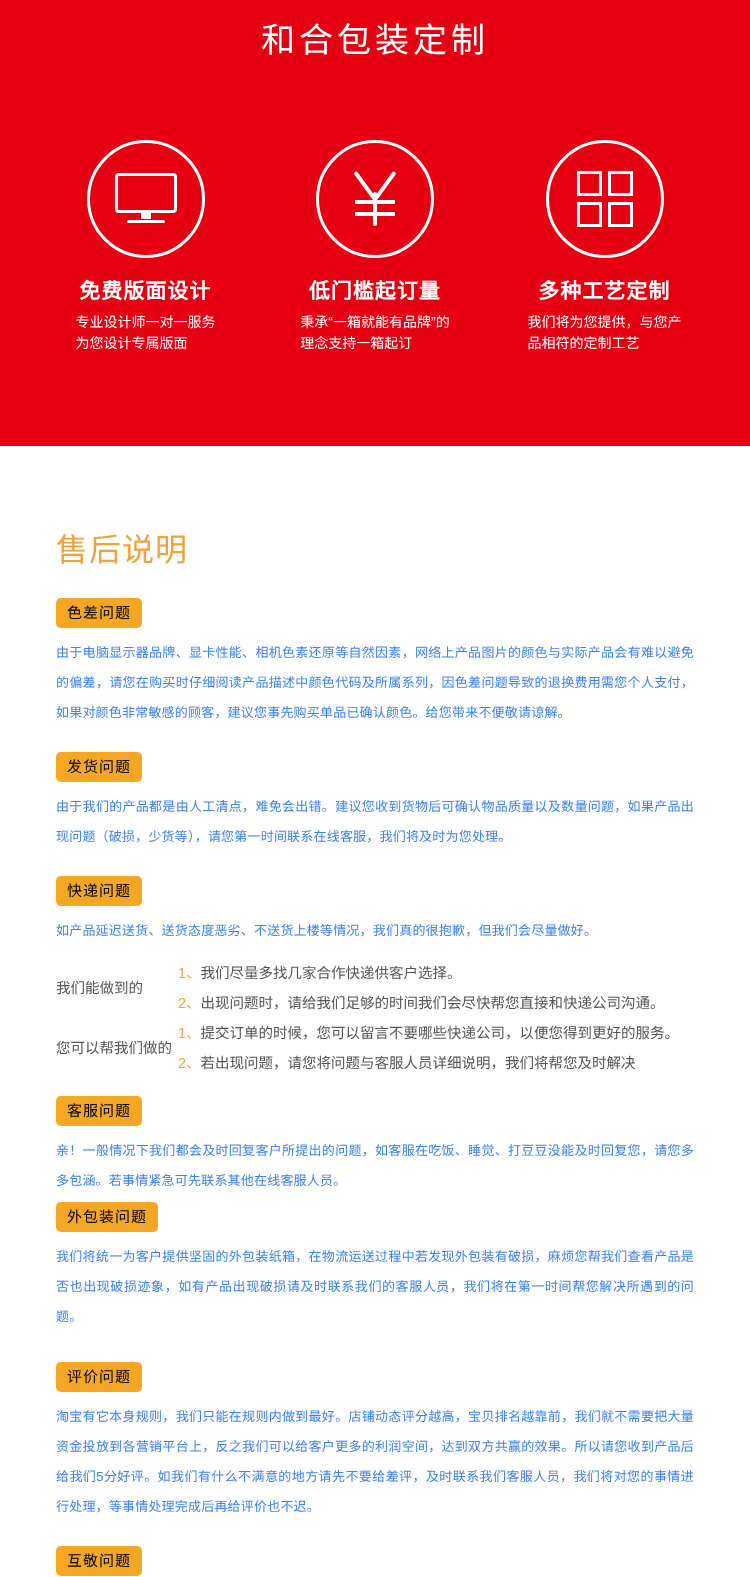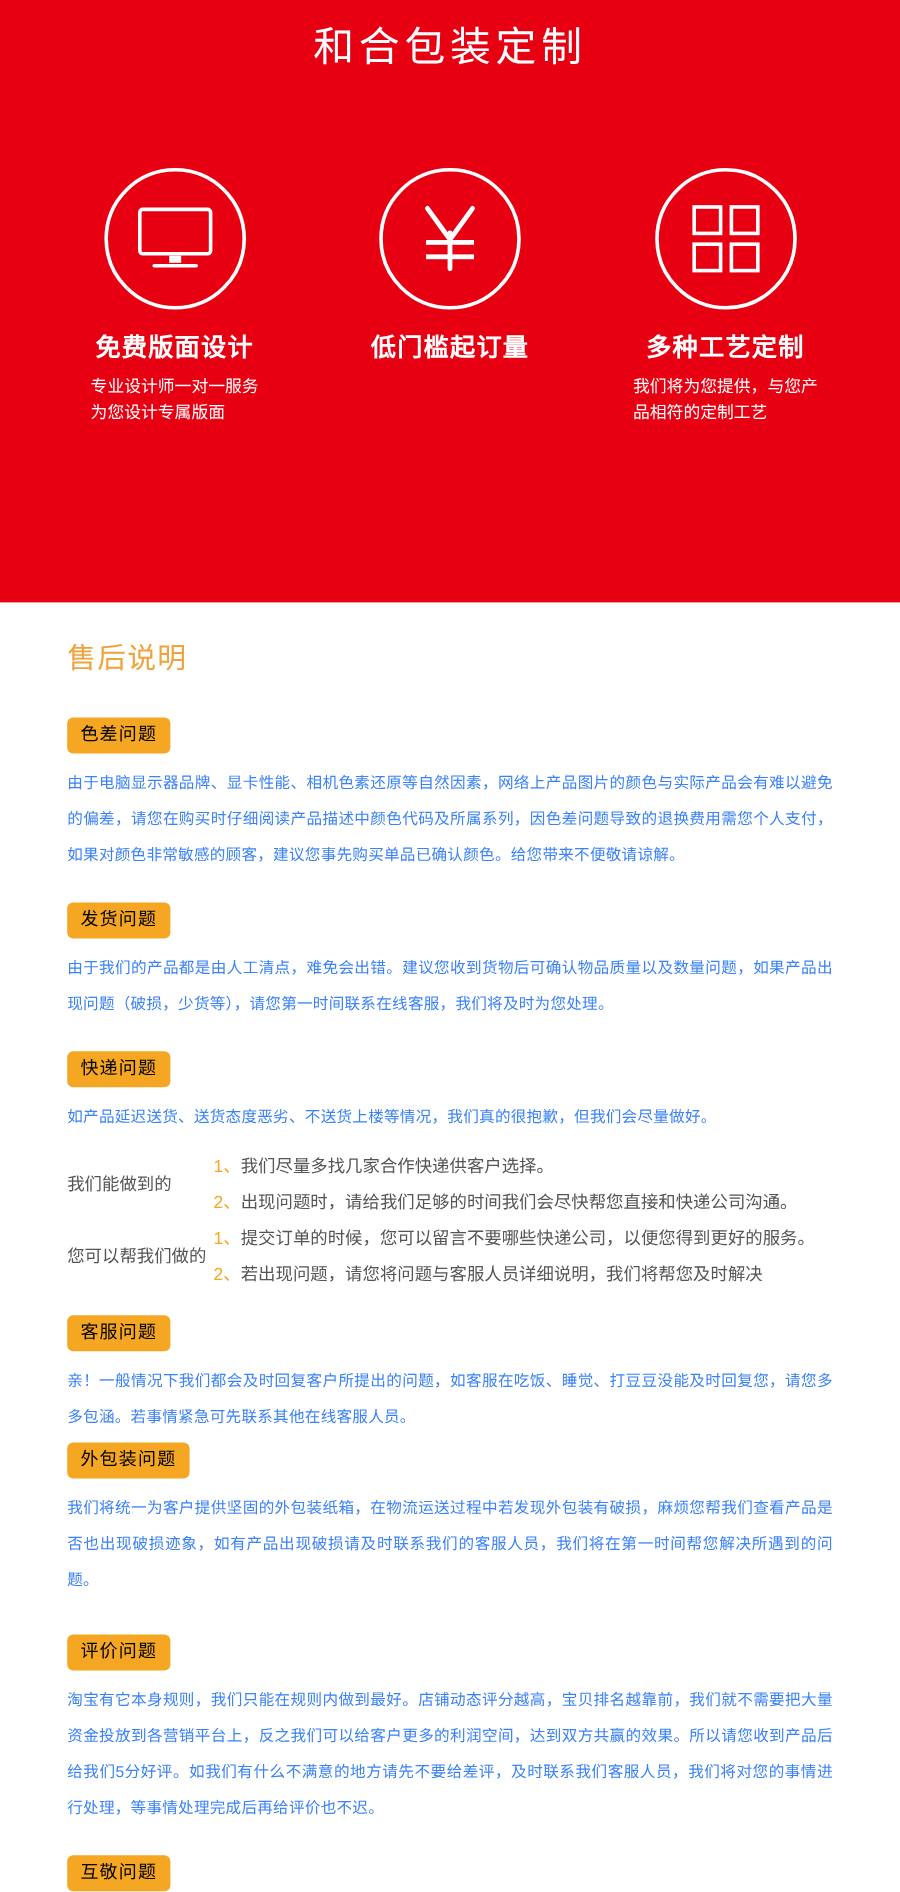--- a/index.html
+++ b/index.html
@@ -21,21 +21,21 @@
     height: 1577px;
     position: relative;
   }
 
   
   .banner {
     position: absolute;
     left: 0;
     top: 0;
     width: 750px;
-    height: 502px;
+    height: 446px;
     background: #e60012;
     overflow: hidden;
   }
   .banner-title {
     position: absolute;
     top: 16px;
     left: 0;
     width: 750px;
     text-align: center;
     color: #ffffff;
@@ -170,21 +170,21 @@
   .aftersales {
     position: absolute;
     left: 0;
     top: 466px;
     width: 750px;
   }
   .section-heading {
     position: absolute;
     left: 56px;
     top: 62px;
-    font-size: 24px;
+    font-size: 32px;
     color: #f0a33c;
     font-weight: normal;
     letter-spacing: 1px;
     line-height: 44px;
     margin: 0;
     white-space: nowrap;
   }
   .blocks {
     position: absolute;
     left: 0;
@@ -282,20 +282,24 @@
         <div class="feature-circle">
           <div class="icon-yen">
             <span class="stroke sl"></span>
             <span class="stroke sr"></span>
             <span class="stroke vert"></span>
             <span class="stroke bar1"></span>
             <span class="stroke bar2"></span>
           </div>
         </div>
         <div class="feature-title">低门槛起订量</div>
+        <div class="feature-desc">
+          <div>秉承“一箱就能有品牌”的</div>
+          <div>理念支持一箱起订</div>
+        </div>
       </div>
 
       <div class="feature">
         <div class="feature-circle">
           <div class="icon-grid">
             <i></i>
             <i></i>
             <i></i>
             <i></i>
           </div>

